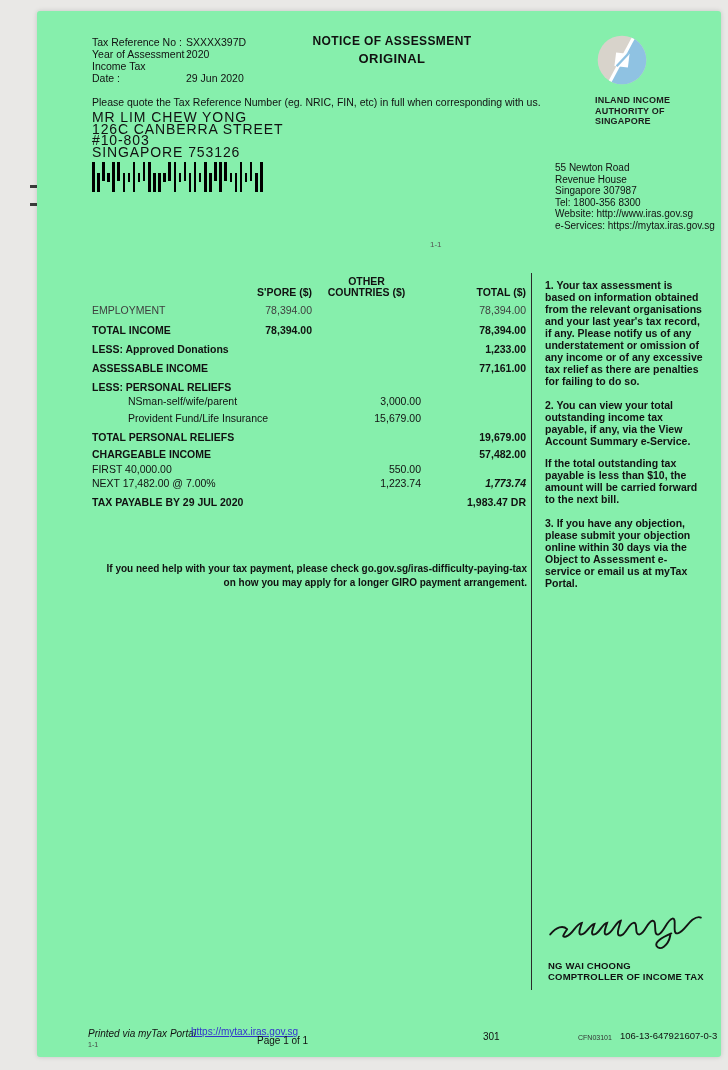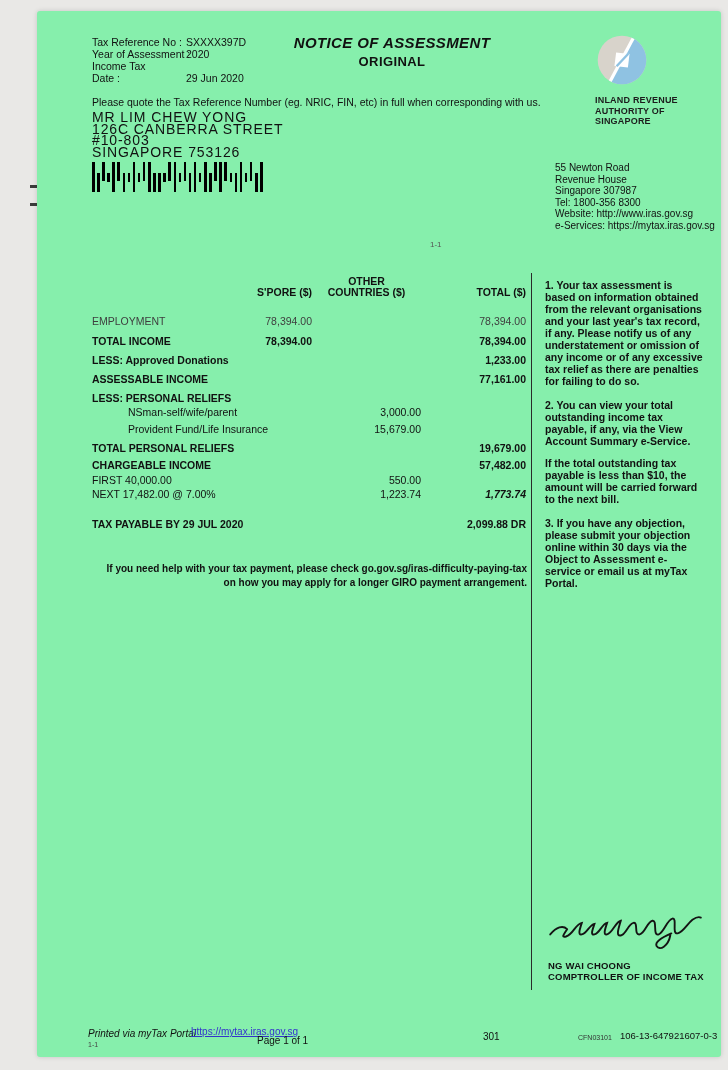--- a/index.html
+++ b/index.html
@@ -17,21 +17,21 @@
   }
   .abs{position:absolute;}
 
   
   .meta{left:55px;top:25px;font-size:10.5px;line-height:12px;}
   .meta-row{display:flex;}
   .meta-label{display:inline-block;width:94px;white-space:nowrap;}
   .meta-value{white-space:nowrap;}
 
   .title-block{left:215px;top:23px;width:280px;text-align:center;}
-  .title-main{font-size:15px;font-weight:bold;letter-spacing:0.4px;font-style:italic;}
+  .title-main{font-size:12px;font-weight:bold;letter-spacing:0.4px;}
   .title-sub{font-size:13px;font-weight:bold;margin-top:3px;letter-spacing:0.4px;}
 
   .logo{left:558px;top:22px;width:54px;height:54px;}
   .agency{left:558px;top:84px;font-size:9px;font-weight:600;line-height:10.5px;color:#1c1c1c;letter-spacing:0.2px;}
 
   .quote-line{left:55px;top:85px;font-size:10.5px;white-space:nowrap;}
 
   .recipient{left:55px;top:101px;font-size:14px;line-height:11.5px;letter-spacing:0.9px;}
 
   #barcode{left:55px;top:150px;width:180px;height:32px;display:flex;align-items:center;}
@@ -56,21 +56,21 @@
   .r{display:grid;grid-template-columns:150px 70px 109px 105px;line-height:14px;}
   .c-label{grid-column:1;white-space:nowrap;}
   .c-label.span2{grid-column:1 / 3;}
   .c-spore{grid-column:2;text-align:right;}
   .c-other{grid-column:3;text-align:right;}
   .c-total{grid-column:4;text-align:right;}
   .bold{font-weight:bold;}
   .muted{color:#3e3e3e;}
   .indent .c-label{padding-left:36px;}
   .mt1{margin-top:1px;}.mt3{margin-top:3px;}.mt5{margin-top:5px;}
-  .mt6{margin-top:6px;}.mt8{margin-top:16px;}
+  .mt6{margin-top:6px;}.mt8{margin-top:5px;}
   .total-bold .c-total{font-weight:bold;font-style:italic;}
 
   .pay-note{left:50px;top:551px;width:440px;text-align:right;font-size:10px;font-weight:bold;line-height:14px;}
 
   .divider{left:494px;top:262px;width:1px;height:717px;background:#2a2a2a;}
 
   .notes{left:508px;top:268px;width:170px;font-size:10.5px;font-weight:bold;line-height:12px;}
   .notes p{margin:0 12px 12px 0;}
   .notes p.sub{margin-top:-2px;}
 
@@ -125,21 +125,21 @@
       </defs>
     <g clip-path="url(#logoClip)">
       <rect x="0" y="0" width="60" height="60" fill="#d8d3cb"></rect>
       <polygon points="15,60 60,60 60,0 44,0" fill="#8fc2e2"></polygon>
       <line x1="45" y1="1" x2="14" y2="59" stroke="#ffffff" stroke-width="3.6"></line>
       <rect x="22.5" y="22.5" width="15" height="15" fill="#ffffff" transform="rotate(7 30 30)"></rect>
       <line x1="37" y1="23" x2="24" y2="37" stroke="#8fc2e2" stroke-width="2.6"></line>
     </g>
   </svg>
   <div class="abs agency">
-    <div>INLAND REVENUE</div>
+    <div>INLAND INCOME</div>
     <div>AUTHORITY OF</div>
     <div>SINGAPORE</div>
   </div>
 
   <div class="abs quote-line">Please quote the Tax Reference Number (eg. NRIC, FIN, etc) in full when corresponding with us.</div>
 
   <div class="abs recipient">
     <div>MR LIM CHEW YONG</div>
     <div>126C CANBERRA STREET</div>
     <div>#10-803</div>
@@ -271,21 +271,21 @@
 
     <div class="r total-bold">
       <div class="c-label span2">NEXT 17,482.00 @ 7.00%</div>
       <div class="c-other">1,223.74</div>
       <div class="c-total">1,773.74</div>
     </div>
 
     <div class="r mt8 bold">
       <div class="c-label span2">TAX PAYABLE BY 29 JUL 2020</div>
       <div class="c-other"></div>
-      <div class="c-total">2,099.88 DR</div>
+      <div class="c-total">1,983.47 DR</div>
     </div>
   </div>
 
   <div class="abs pay-note">
     <div>If you need help with your tax payment, please check go.gov.sg/iras-difficulty-paying-tax</div>
     <div>on how you may apply for a longer GIRO payment arrangement.</div>
   </div>
 
   <div class="abs divider"></div>
 

